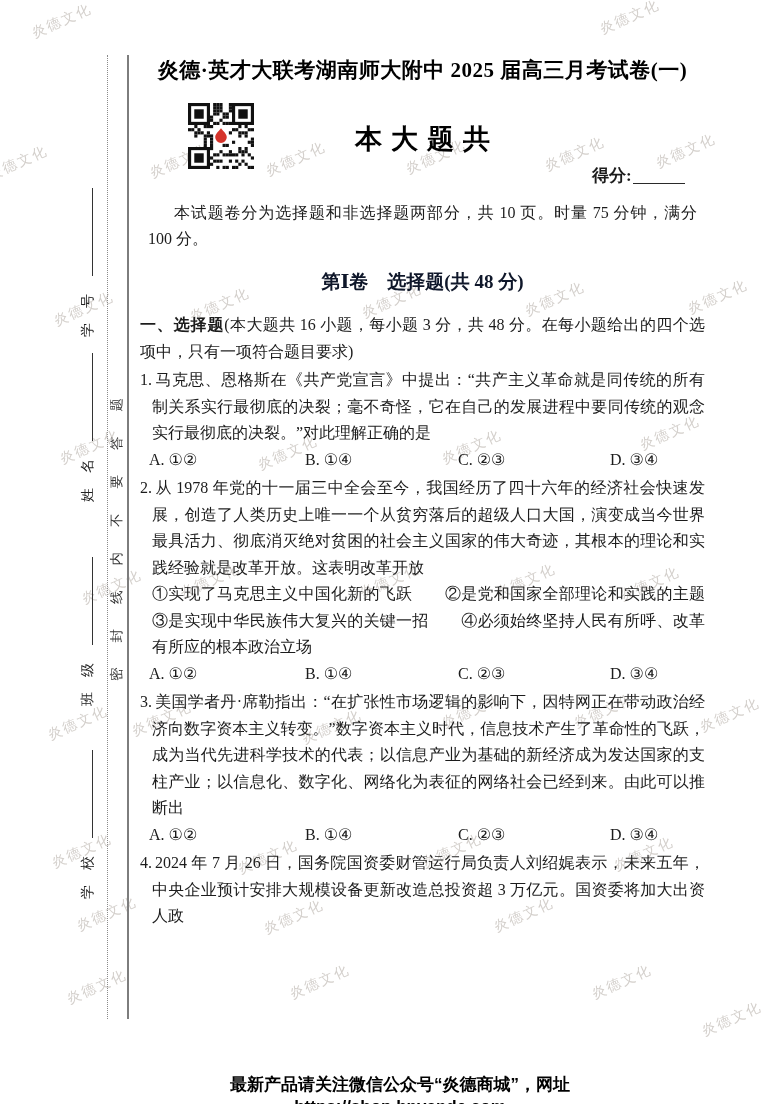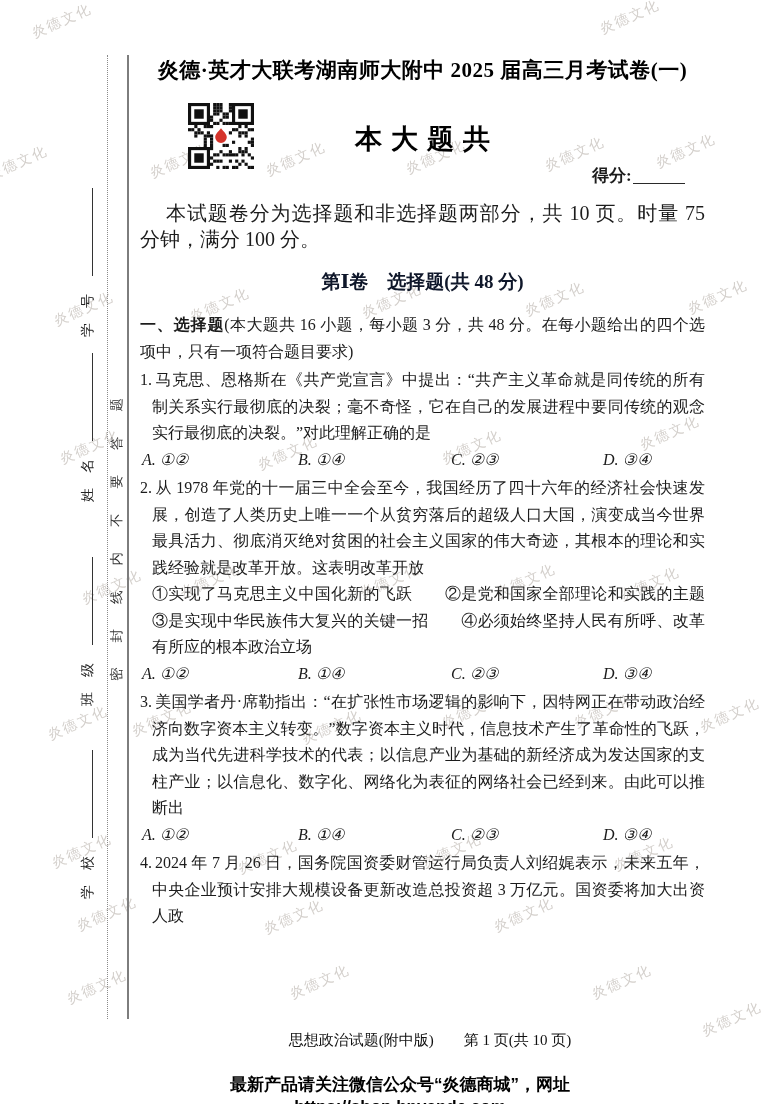--- a/index.html
+++ b/index.html
@@ -63,39 +63,39 @@
   }
   .score-field{
     position:absolute;left:452px;top:164px;
     font-size:17px;font-weight:bold;white-space:nowrap;
   }
   .score-line{
     display:inline-block;width:52px;height:1px;
     border-bottom:1.5px solid #2a2a2a;vertical-align:-3px;margin-left:1px;
   }
   .instruction{
-    margin:44px 0 0;text-indent:26px;
-    font-size:20px;line-height:26px;text-align:justify;
+    margin:44px 8px 0;text-indent:26px;
+    font-size:16px;line-height:26px;text-align:justify;
   }
   .section-title{
     margin:19px 0 8px;font-size:19px;line-height:21px;font-weight:bold;
     text-align:center;color:#0f172a;
   }
   .part-intro{margin:20px 0 0;font-size:16px;line-height:26.5px;text-align:justify;}
   .part-intro b{letter-spacing:.5px;}
 
   .question{margin-top:2px;}
   .q-stem,.q-options{
     margin:0;padding-left:12px;
     font-size:16px;line-height:26.5px;text-align:justify;
   }
   .q-num{display:inline-block;width:15px;margin-left:-12px;}
   .answer-row{
-    display:flex;margin-left:2px;
-    font-size:16px;line-height:26.5px;font-style:italic;
+    display:flex;margin-left:9px;
+    font-size:16px;line-height:26.5px;
   }
   .answer-row .ans{flex:0 0 auto;}
   .answer-row .ans:nth-child(1){width:156px;}
   .answer-row .ans:nth-child(2){width:153px;}
   .answer-row .ans:nth-child(3){width:152px;}
 
   
   .page-info{
     position:absolute;left:140px;top:1032px;width:580px;z-index:2;
     text-align:center;font-size:15px;line-height:16px;color:#111;
@@ -335,16 +335,15 @@
         <span class="ans">C. ②③</span>
         <span class="ans">D. ③④</span>
       </div>
     </div>
 
     <div class="question">
       <p class="q-stem"><span class="q-num">4.</span><span>2024 年 7 月 26 日，国务院国资委财管运行局负责人刘绍娓表示，未来五年，中央企业预计安排大规模设备更新改造总投资超 3 万亿元。国资委将加大出资人政</span></p>
     </div>
   </main>
 
-  <div class="page-info">思想政治试题(附中版)　　第 1 页(共 10 页)</div>
   <div class="promo-line">最新产品请关注微信公众号“炎德商城”，网址 https://shop.hnyande.com</div>
 
 </div>
 
 </body></html>

